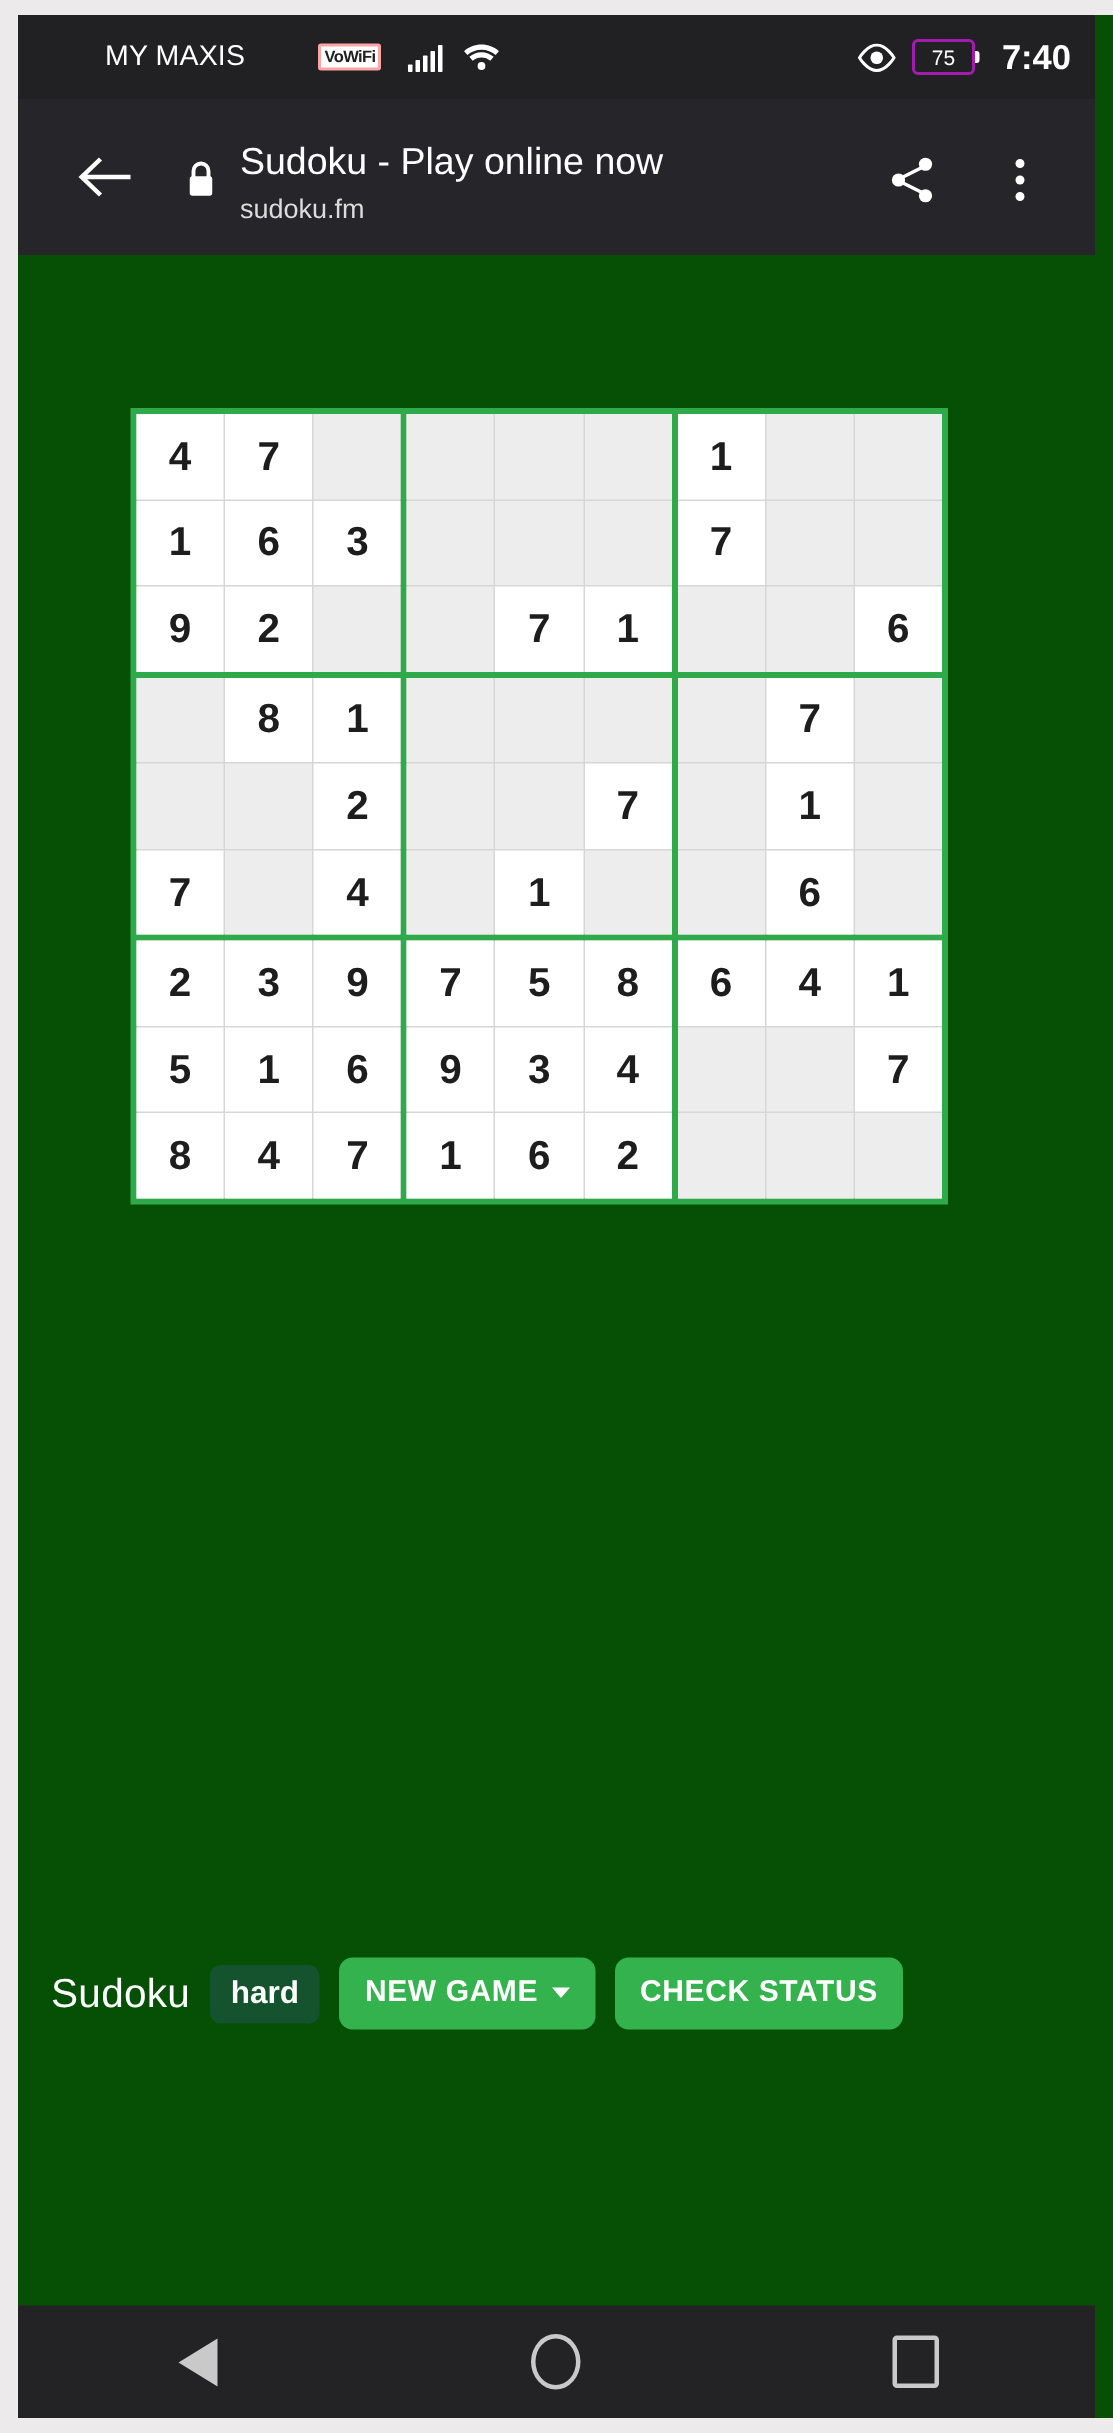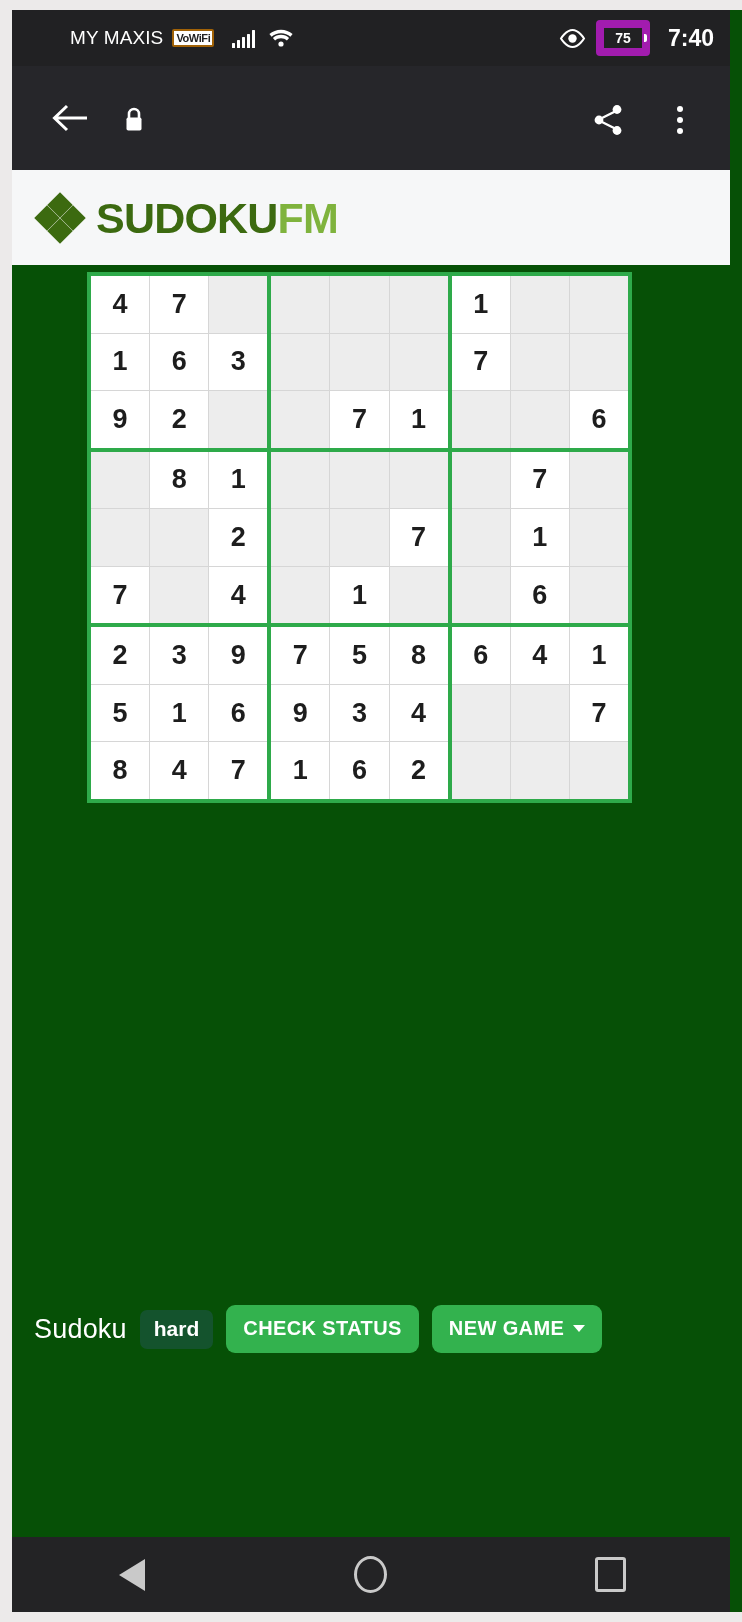--- a/index.html
+++ b/index.html
@@ -49,29 +49,30 @@
     align-items: center;
     gap: 9px;
   }
   .sb-carrier {
     font-size: 19px;
     letter-spacing: 0.1px;
     font-weight: 400;
     color: #fff;
   }
   .vowifi {
-    border: 2px solid #a16207;
+    border: 2px solid #fca5a5;
     background: #fff;
     color: #212123;
     font-size: 11px;
     font-weight: bold;
     line-height: 13px;
     padding: 1px 2px 0 2px;
     border-radius: 2px;
     letter-spacing: -0.4px;
+    margin-left: 40px;
   }
   .sigbars {
     display: flex;
     align-items: flex-end;
     gap: 2px;
     height: 20px;
     margin-left: 9px;
   }
   .sigbars i { display:block; width: 3px; background: #fff; border-radius: .5px; }
   .sigbars i:nth-child(1){height:5px}
@@ -83,29 +84,29 @@
   .sb-right {
     position: absolute;
     right: 16px; top: 0;
     height: 56px;
     display: flex;
     align-items: center;
     gap: 10px;
   }
   .battery {
     position: relative;
-    border: 8px solid #a21caf;
+    border: 2px solid #a21caf;
     border-radius: 4px;
     height: 20px;
     min-width: 34px;
     display: flex;
     align-items: center;
     justify-content: center;
     font-size: 14px;
-    font-weight: bold;
+    font-weight: normal;
     color: #fff;
     padding: 0 2px;
   }
   .battery:after {
     content: "";
     position: absolute;
     right: -5px; top: 6px;
     width: 3px; height: 8px;
     background: #fff;
     border-radius: 0 2px 2px 0;
@@ -382,48 +383,39 @@
       <svg width="38" height="34" viewBox="0 0 38 34">
         <path d="M36 17H4M16 5L3.5 17 16 29" fill="none" stroke="#fff" stroke-width="3"></path>
       </svg>
     </div>
     <div class="tb-lock">
       <svg width="22" height="28" viewBox="0 0 22 28">
         <path d="M6 12V8a5 5 0 0 1 10 0v4" fill="none" stroke="#fff" stroke-width="2.6"></path>
         <rect x="3.5" y="11.5" width="15" height="13" rx="1.8" fill="#fff"></rect>
       </svg>
     </div>
+    <div class="tb-text">
+      <div class="tb-title">Sudoku - Play online now</div>
+      <div class="tb-url">sudoku.fm</div>
+    </div>
     <div class="tb-share">
       <svg width="36" height="36" viewBox="0 0 36 36">
         <circle cx="27" cy="7.5" r="4.4" fill="#fff"></circle>
         <circle cx="9" cy="18" r="4.4" fill="#fff"></circle>
         <circle cx="27" cy="28.5" r="4.4" fill="#fff"></circle>
         <path d="M25 9.5 11 16.5M11 19.5 25 26.5" stroke="#fff" stroke-width="2.4" fill="none"></path>
       </svg>
     </div>
     <div class="tb-menu">
       <span></span>
           <span></span>
           <span></span>
     </div>
   </div>
 
-  <div class="siteheader">
-    <div class="logo-wrap">
-      <div class="logo-mark">
-        <i></i>
-            <i></i>
-            <i></i>
-            <i></i>
-      </div>
-      <div class="logo-text">
-        <span class="logo-sudoku">SUDOKU</span><span class="logo-fm">FM</span>
-      </div>
-    </div>
-  </div>
 
   <div class="pagebody">
 
     <div class="grid" id="sudoku-grid">
           <div class="box">
             <div class="cell filled">4</div>
             <div class="cell filled">7</div>
             <div class="cell"></div>
             <div class="cell filled">1</div>
             <div class="cell filled">6</div>
@@ -519,25 +511,25 @@
             <div class="cell"></div>
             <div class="cell"></div>
             <div class="cell"></div>
           </div>
         </div>
 
     <div class="controls">
       <span class="ctl-title">Sudoku</span>
       <span class="badge">hard</span>
       <button class="btn">
-        <span>CHECK STATUS</span>
+        <span>NEW GAME</span>
+        <span class="caret"></span>
       </button>
       <button class="btn">
-        <span>NEW GAME</span>
-        <span class="caret"></span>
+        <span>CHECK STATUS</span>
       </button>
     </div>
   </div>
 
   <div class="navbar">
     <div class="nav-btn">
           <div class="nav-back"></div>
         </div>
     <div class="nav-btn">
           <div class="nav-home"></div>

